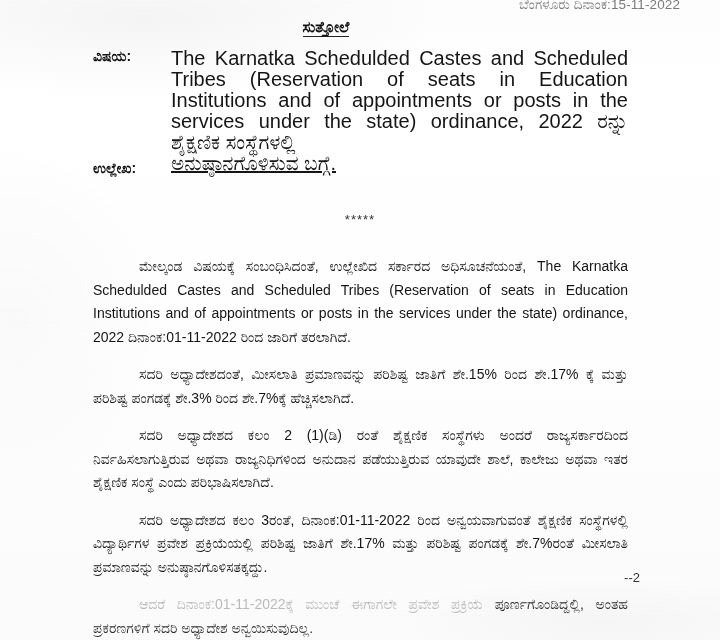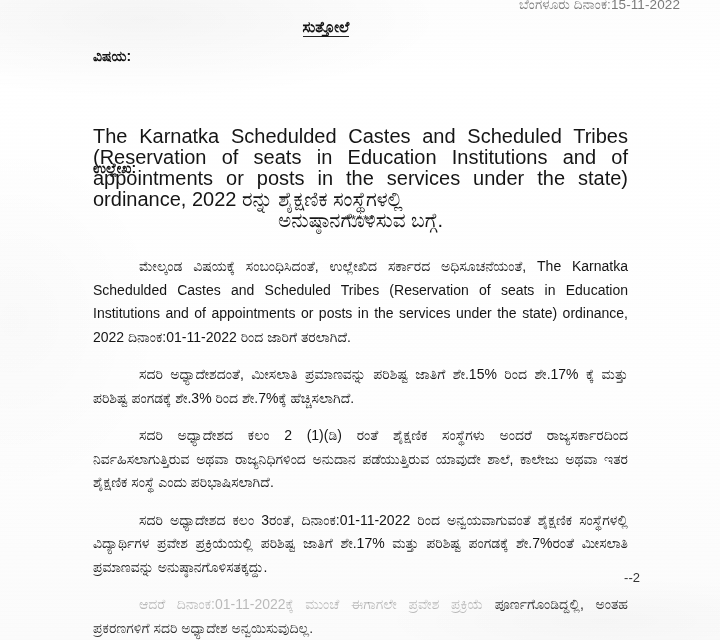--- a/index.html
+++ b/index.html
@@ -73,39 +73,38 @@
     padding-bottom: 1px;
   }
 
   
   .field-block {
     position: absolute;
     left: 93px;
     width: 535px;
     display: flex;
     align-items: flex-start;
-    flex-direction: column;
   }
   .field-label {
     flex: 0 0 78px;
     font-size: 14px;
     font-weight: 700;
     color: #111;
     padding-top: 0px;
     white-space: nowrap;
   }
   .field-value {
     flex: 1 1 auto;
     font-size: 20px;
     line-height: 21px;
     text-align: justify;
     text-justify: inter-word;
     color: #151515;
   }
-  .field-value .lastline { text-align: center; }
+  .field-value .lastline { text-align: left; text-decoration: underline; }
 
   #subject-block { top: 48px; }
   #reference-block { top: 160px; }
 
   
   .separator {
     position: absolute;
     top: 212px;
     left: 0;
     width: 720px;

